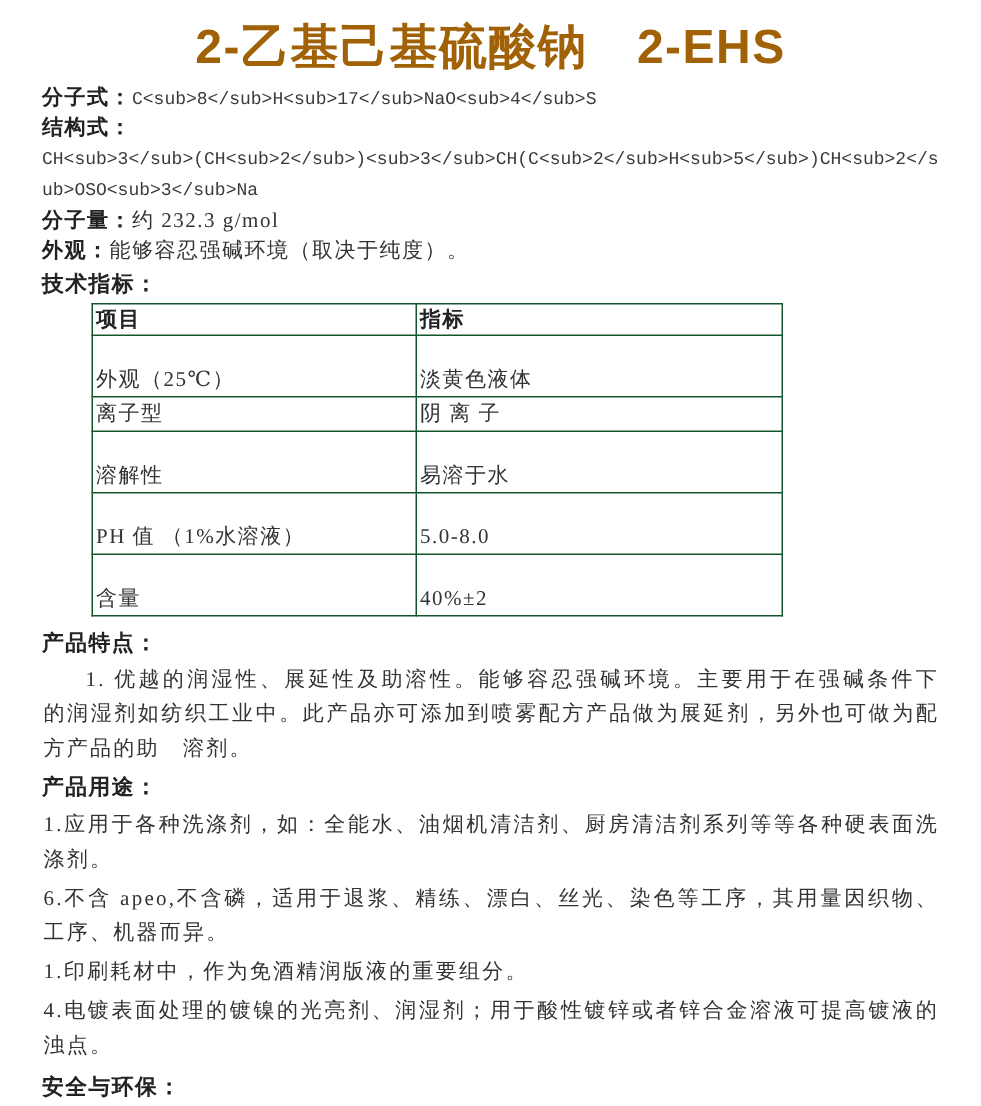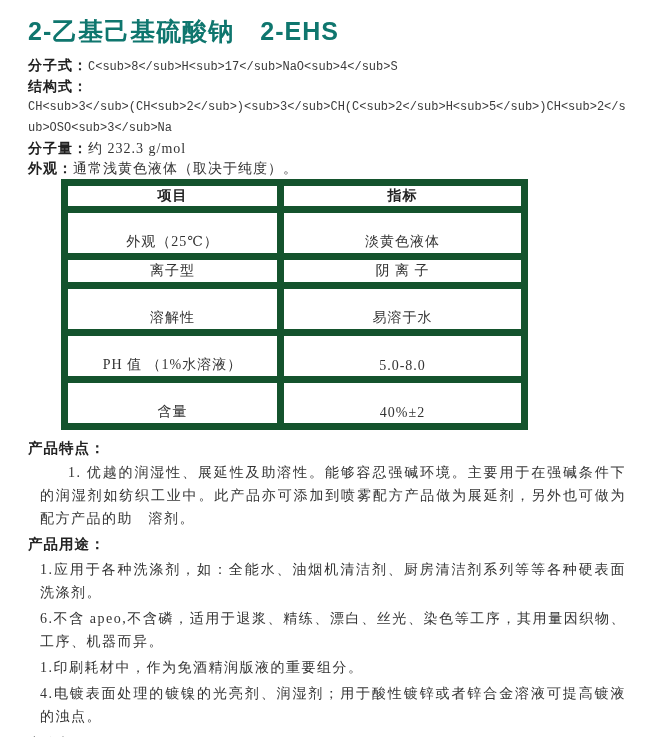--- a/index.html
+++ b/index.html
@@ -6,25 +6,26 @@
   body{
     width:654px;height:737px;overflow:hidden;background:#ffffff;
     font-family:"Liberation Serif","DejaVu Serif",serif;
     color:#333333;
     -webkit-font-smoothing:antialiased;
   }
   .page{padding:16px 28px 0 28px;}
 
   .doc-title{
     margin:0 0 10px 0;
+    text-align:center;
     font-family:"Liberation Sans","DejaVu Sans",sans-serif;
     font-weight:bold;
-    font-size:25px;
+    font-size:32px;
     line-height:30px;
-    color:#0f766e;
+    color:#a16207;
     letter-spacing:1px;
   }
 
   .line{margin:0;font-size:14px;line-height:20px;letter-spacing:1px;}
   .lbl{font-weight:bold;color:#222222;}
   .mono{
     font-family:"Liberation Mono","DejaVu Sans Mono",monospace;
     font-size:12px;letter-spacing:0;color:#3a3a3a;
   }
   .formula{
@@ -41,61 +42,61 @@
   .sec-h.uses{margin-top:5px;margin-bottom:5px;}
   .sec-h.safety{margin-top:7px;margin-bottom:6px;}
 
   table.spec{
     border-collapse:collapse;
     margin-left:33px;
     width:460px;
     table-layout:fixed;
   }
   table.spec td{
-    border:7px solid #14532d;
-    text-align:center;
+    border:1px solid #14532d;
     font-size:14px;
     letter-spacing:1px;
     height:20px;
     padding:0 2px;
     vertical-align:middle;
     color:#333333;
     margin-top:35px;
   }
   table.spec col.c1{width:216px;}
   table.spec col.c2{width:244px;}
   table.spec tr.hdr td{font-weight:bold;color:#222222;}
   tr.r-split td.c-label{vertical-align:top;padding-top:20px;}
   tr.r-split td.c-value{vertical-align:bottom;padding-bottom:2px;}
   tr.r-vtop td.c-value{vertical-align:top;padding-top:2px;}
 
   .para{
-    margin:0 0 3px 12px;
+    margin:0 0 3px 1px;
     font-size:14px;line-height:23px;letter-spacing:1.5px;
     color:#333333;text-align:justify;
   }
   .para.indent{text-indent:2em;}
   .para.sp{margin-bottom:4px;}
 </style>
 </head>
 <body>
 
 <div class="page">
 
   <h1 class="doc-title">2-乙基己基硫酸钠　2-EHS</h1>
 
   <p class="line"><span class="lbl">分子式：</span><span class="mono">C&lt;sub&gt;8&lt;/sub&gt;H&lt;sub&gt;17&lt;/sub&gt;NaO&lt;sub&gt;4&lt;/sub&gt;S</span></p>
 
   <p class="line"><span class="lbl">结构式：</span></p>
   <p class="mono formula">CH&lt;sub&gt;3&lt;/sub&gt;(CH&lt;sub&gt;2&lt;/sub&gt;)&lt;sub&gt;3&lt;/sub&gt;CH(C&lt;sub&gt;2&lt;/sub&gt;H&lt;sub&gt;5&lt;/sub&gt;)CH&lt;sub&gt;2&lt;/sub&gt;OSO&lt;sub&gt;3&lt;/sub&gt;Na</p>
 
   <p class="line"><span class="lbl">分子量：</span><span>约 232.3 g/mol</span></p>
 
-  <p class="line"><span class="lbl">外观：</span><span>通常浅黄色液体（取决于纯度）。</span></p>
+  <p class="line"><span class="lbl">外观：</span><span>能够容忍强碱环境（取决于纯度）。</span></p>
 
+  <p class="sec-h specs">技术指标：</p>
 
   <table class="spec">
     <colgroup>
         <col class="c1">
         <col class="c2">
       </colgroup>
     <tbody>
       <tr class="hdr">
         <td class="c-label">项目</td>
         <td class="c-value">指标</td>

